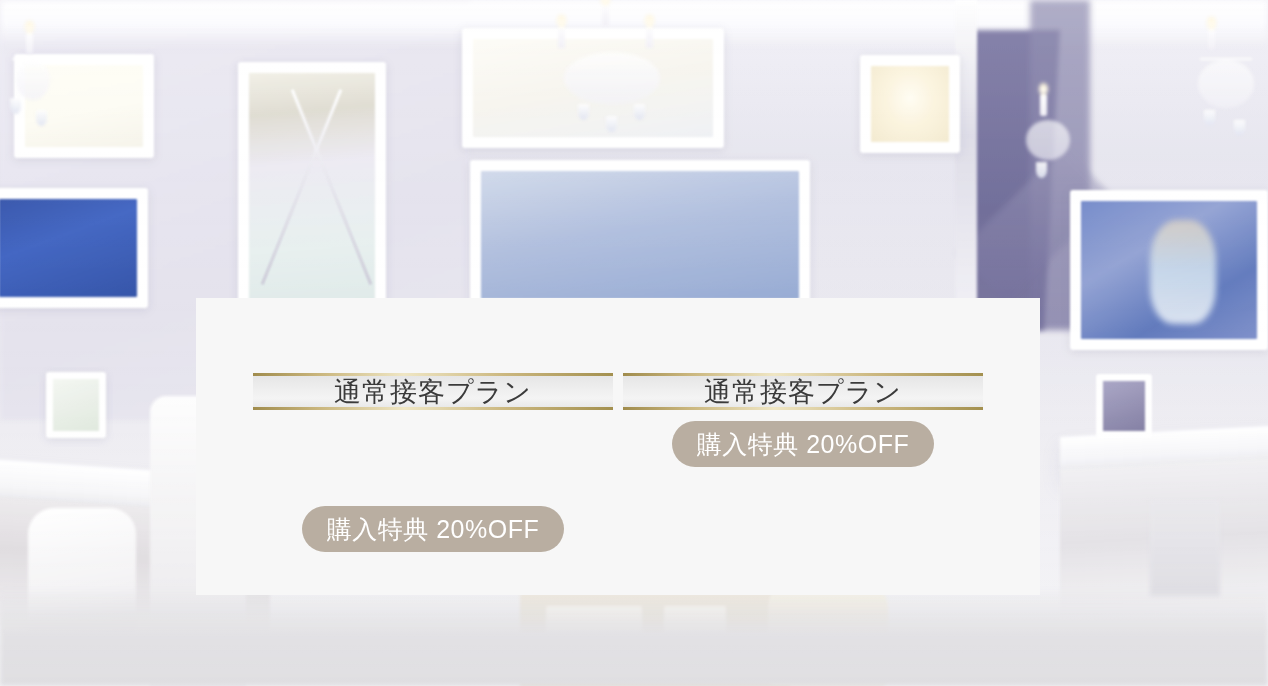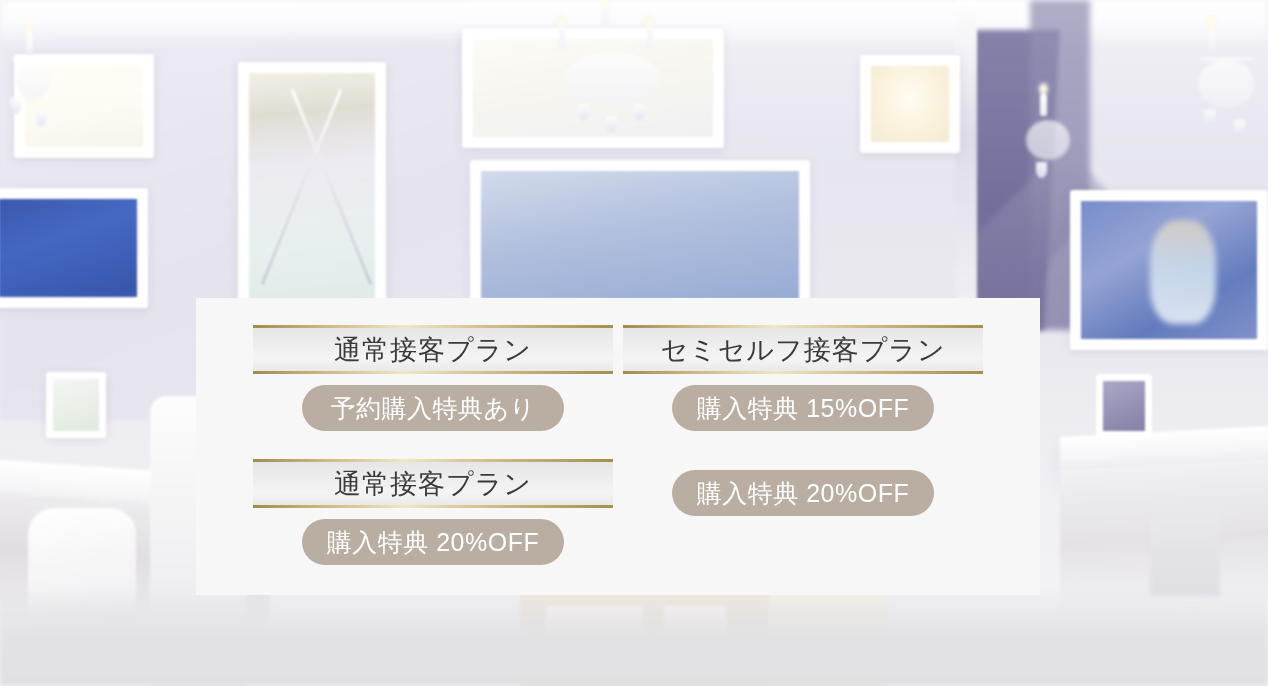--- a/index.html
+++ b/index.html
@@ -286,28 +286,29 @@
     display: grid;
     grid-template-columns: 360px 360px;
     column-gap: 10px;
     row-gap: 28px;
   }
 
   .plan-card { width: 360px; }
 
   .plan-title-bar {
     position: relative;
-    height: 49px;
+    height: 37px;
     background: linear-gradient(180deg, #e6e6e6 0%, #efefef 45%, #f4f4f4 72%, #e9e9e9 100%);
     display: flex;
     align-items: center;
     justify-content: center;
     border-top: 3px solid transparent;
     border-bottom: 3px solid transparent;
     background-clip: padding-box;
+    margin-top: 48px;
   }
   .plan-title-bar::before,
   .plan-title-bar::after {
     content: "";
     position: absolute;
     left: 0; right: 0;
     height: 3px;
     background: linear-gradient(90deg, #a08c4d 0%, #c9b57c 18%, #efe6c4 42%, #cbb77f 70%, #a3904f 100%);
   }
   .plan-title-bar::before { top: -3px; }
@@ -441,33 +442,22 @@
   <div class="bg-soften"></div>
 
 
   <div class="plans-panel">
     <div class="plans-grid">
 
       <div class="plan-card">
         <div class="plan-title-bar">
           <span class="plan-title">通常接客プラン</span>
         </div>
-        <div class="plan-badge-wrap">
-          <span class="plan-badge">予約購入特典あり</span>
-        </div>
       </div>
 
-      <div class="plan-card">
-        <div class="plan-title-bar">
-          <span class="plan-title">セミセルフ接客プラン</span>
-        </div>
-        <div class="plan-badge-wrap">
-          <span class="plan-badge">購入特典 15%OFF</span>
-        </div>
-      </div>
 
       <div class="plan-card">
         <div class="plan-title-bar">
           <span class="plan-title">通常接客プラン</span>
         </div>
         <div class="plan-badge-wrap">
           <span class="plan-badge">購入特典 20%OFF</span>
         </div>
       </div>
 

